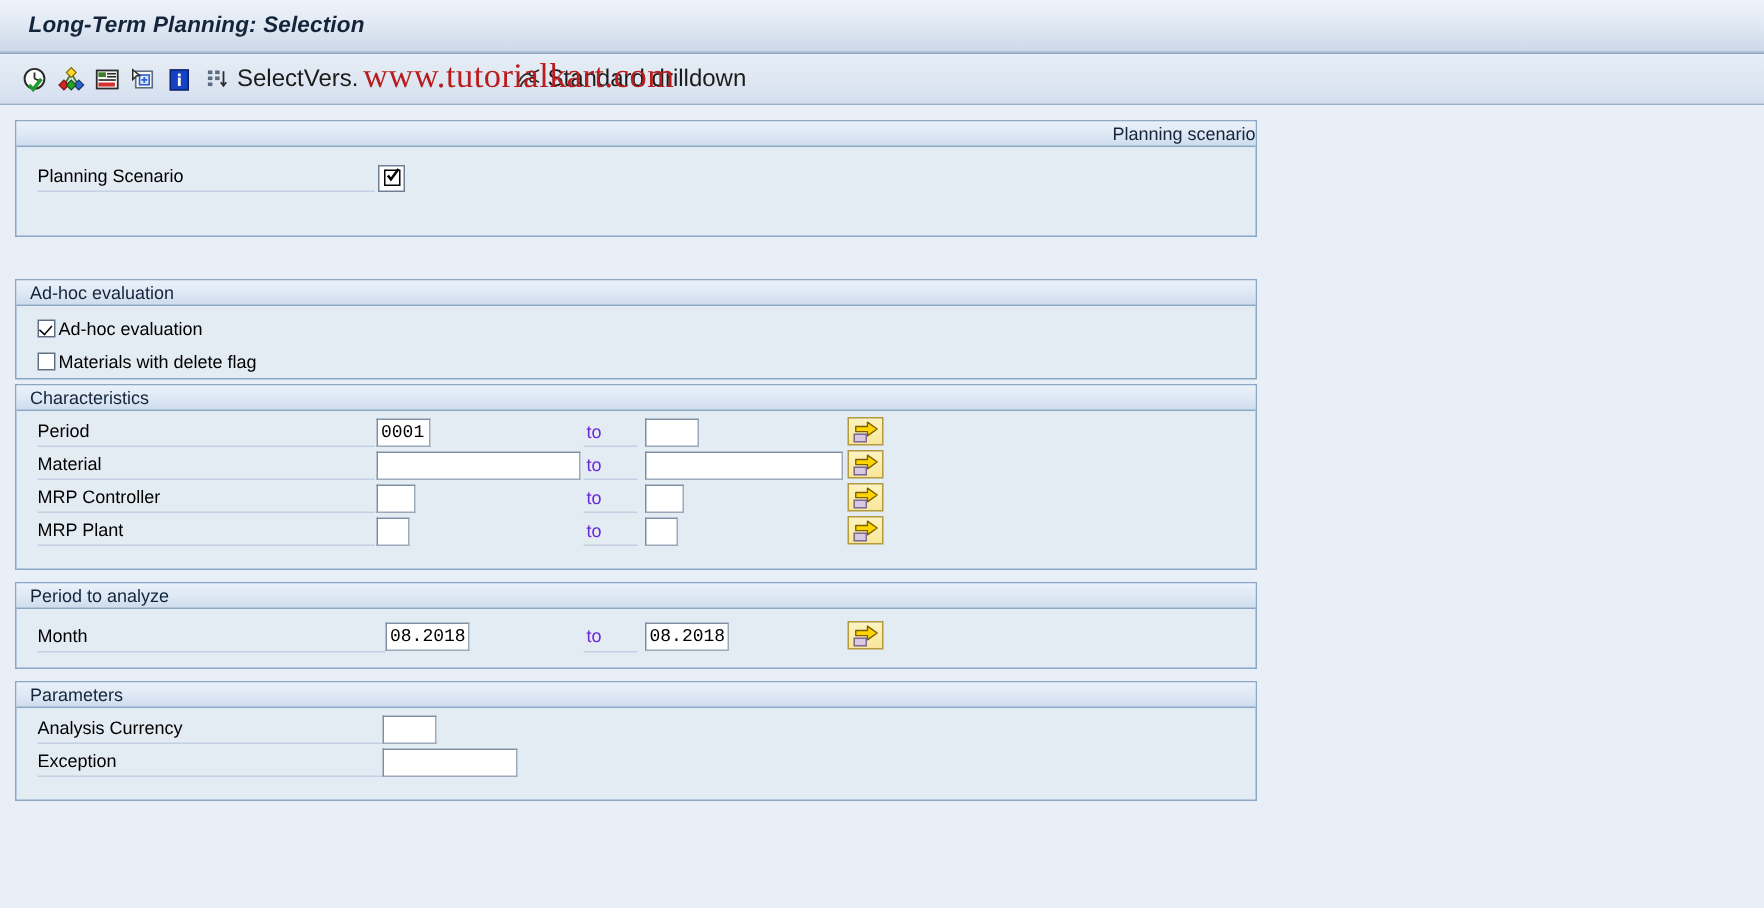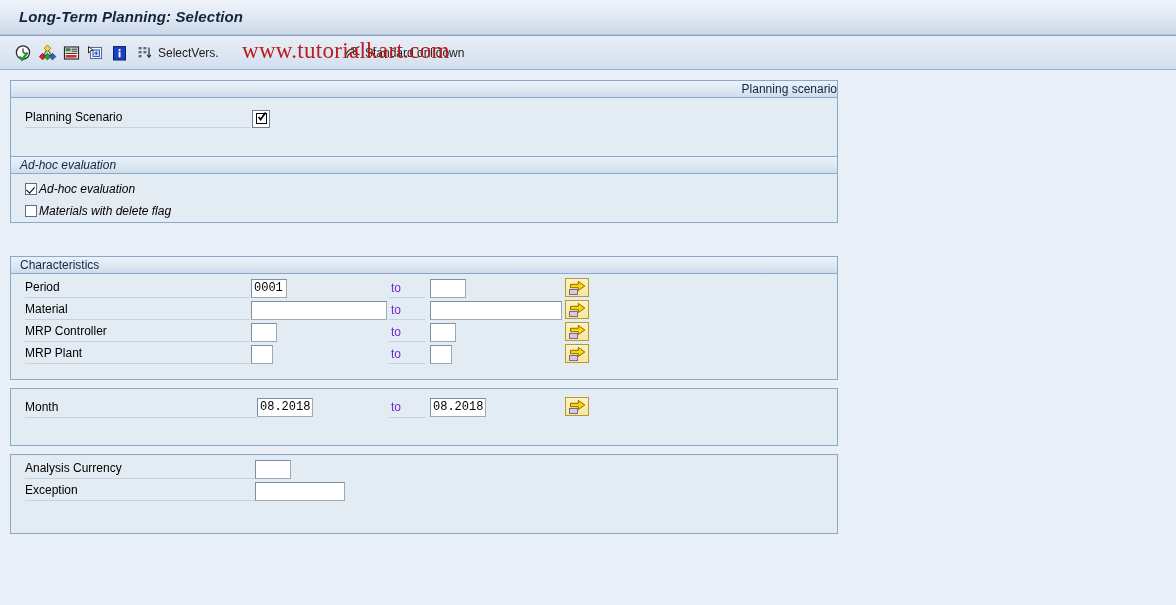--- a/index.html
+++ b/index.html
@@ -49,21 +49,21 @@
   }
   .tbtn {
     position: absolute;
     top: 6px;
     height: 22px;
     display: flex;
     align-items: center;
     cursor: default;
   }
   .tbtn .lbl {
-    font-size: 12px;
+    font-size: 16px;
     color: #1c1c1c;
     white-space: nowrap;
     margin-left: 3px;
   }
   .ico { width: 19px; height: 19px; position: relative; flex: 0 0 auto; }
 
   
   #watermark {
     position: absolute;
     left: 242px; top: 38px;
@@ -327,21 +327,21 @@
     <div class="labelrule" style="left:14px; top:29px; width:225px;"></div>
     <div class="vhelp" style="left:241px; top:12px;">
       <span class="chk"></span>
       <svg class="tick" viewBox="0 0 10 11">
         <path d="M1.6 5.0 L3.6 7.6 L8.6 0.6" fill="none" stroke="#000" stroke-width="1.7"></path>
       </svg>
     </div>
   </div>
 </div>
 
-<div class="group" style="top:156px; height:67px;font-style:italic;">
+<div class="group" style="top:186px; height:67px;">
   <div class="ghead">Ad-hoc evaluation</div>
   <div class="gbody" style="height:61px;">
     <div class="cbrow" style="left:14px; top:8px;">
       <span class="cbox checked"></span>
       <span class="cblabel">Ad-hoc evaluation</span>
     </div>
     <div class="cbrow" style="left:14px; top:30px;">
       <span class="cbox"></span>
       <span class="cblabel">Materials with delete flag</span>
     </div>
@@ -400,37 +400,39 @@
     <div class="mbtn" style="left:554px; top:70px;">
       <svg class="arrow" viewBox="0 0 16 13">
         <path d="M0.5 4.3 L8.3 4.3 L8.3 1.4 L14.8 6.0 L8.3 10.6 L8.3 7.7 L0.5 7.7 Z" fill="#ffd400" stroke="#7a5f00" stroke-width="0.9" stroke-linejoin="round"></path>
       </svg>
       <span class="box"></span>
     </div>
   </div>
 </div>
 
 <div class="group" style="top:388px; height:58px;">
+  <div class="ghead">Period to analyze</div>
   <div class="gbody" style="height:39px;">
     <div class="flabel" style="left:14px; top:11px;">Month</div>
     <div class="labelrule" style="left:14px; top:28px; width:232px;"></div>
     <div class="ifield" style="left:246px; top:9px; width:56px; height:19px;">08.2018</div>
     <div class="toword" style="left:380px; top:11px;">to</div>
     <div class="labelrule" style="left:378px; top:28px; width:36px;"></div>
     <div class="ifield" style="left:419px; top:9px; width:56px; height:19px;">08.2018</div>
     <div class="mbtn" style="left:554px; top:8px;">
       <svg class="arrow" viewBox="0 0 16 13">
         <path d="M0.5 4.3 L8.3 4.3 L8.3 1.4 L14.8 6.0 L8.3 10.6 L8.3 7.7 L0.5 7.7 Z" fill="#ffd400" stroke="#7a5f00" stroke-width="0.9" stroke-linejoin="round"></path>
       </svg>
       <span class="box"></span>
     </div>
   </div>
 </div>
 
 <div class="group" style="top:454px; height:80px;">
+  <div class="ghead">Parameters</div>
   <div class="gbody" style="height:61px;">
     <div class="flabel" style="left:14px; top:6px;">Analysis Currency</div>
     <div class="labelrule" style="left:14px; top:23px; width:230px;"></div>
     <div class="ifield" style="left:244px; top:5px; width:36px; height:19px;"></div>
 
     <div class="flabel" style="left:14px; top:28px;">Exception</div>
     <div class="labelrule" style="left:14px; top:45px; width:230px;"></div>
     <div class="ifield" style="left:244px; top:27px; width:90px; height:19px;"></div>
   </div>
 </div>

